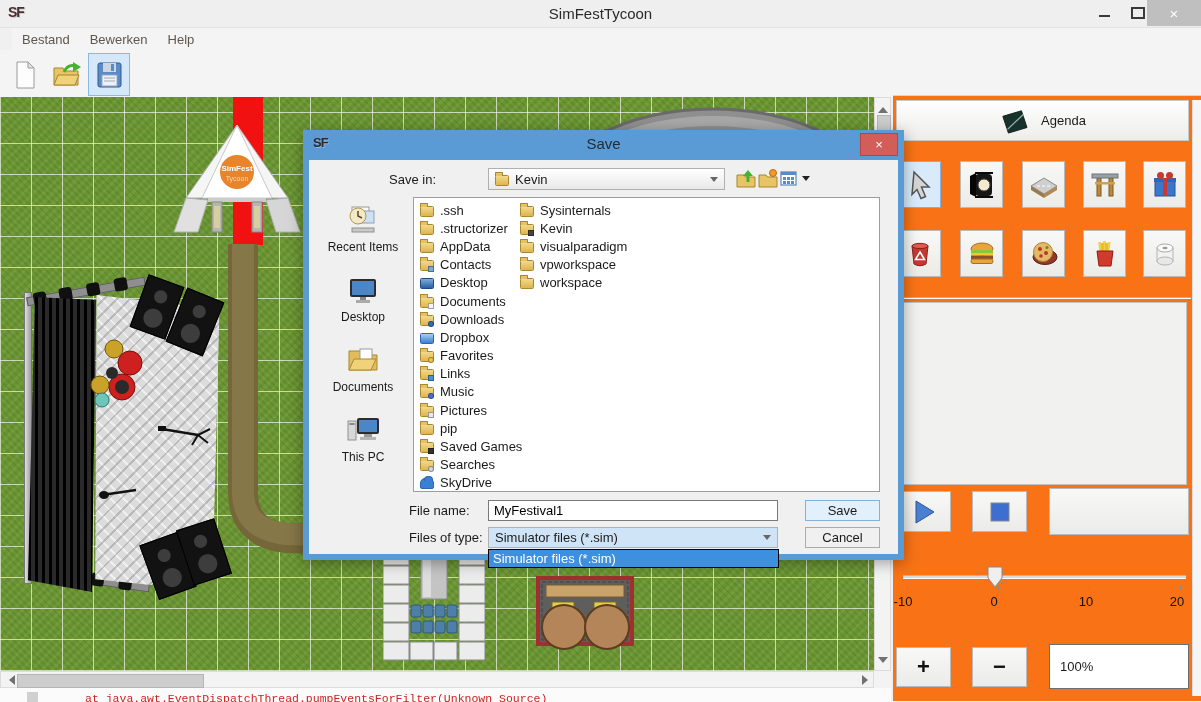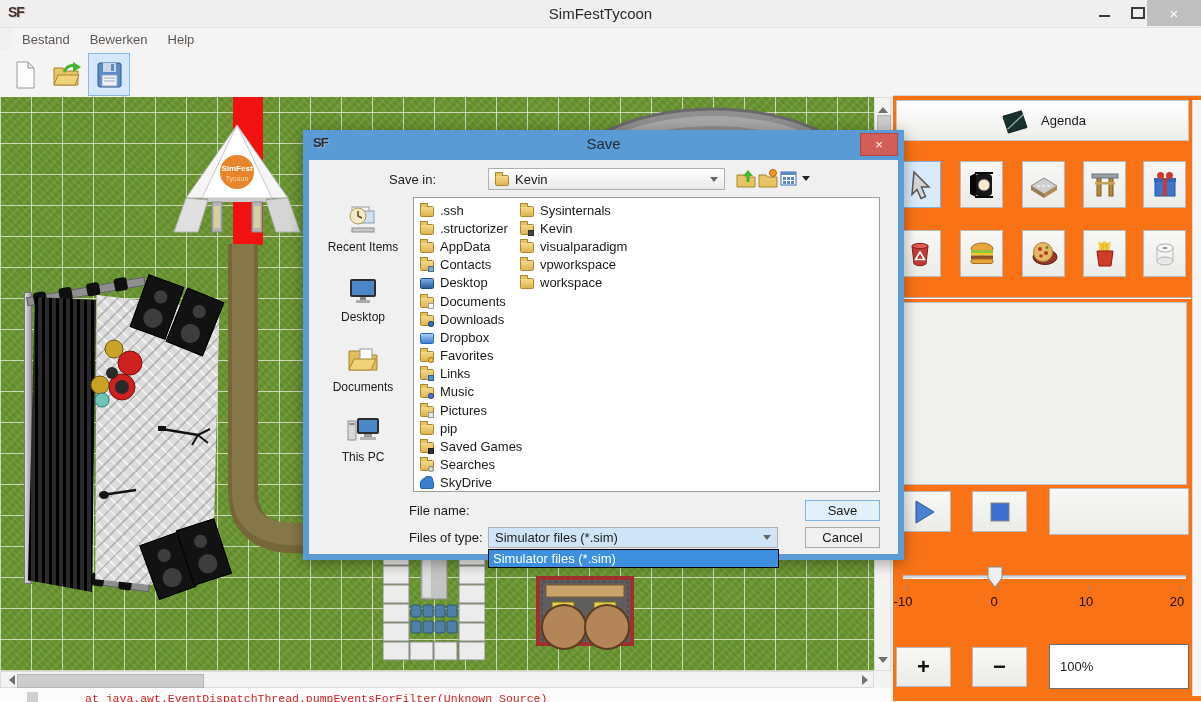--- a/index.html
+++ b/index.html
@@ -598,20 +598,21 @@
               <span class="fi"></span>
               <span>vpworkspace</span>
             </div>
             <div class="frow">
               <span class="fi"></span>
               <span>workspace</span>
             </div>
           </div>
       </div>
       <div class="dlbl" style="left:100px;top:343px">File name:</div>
+      <input class="tfield" style="left: 179px; top: 340px; width: 290px; height: 21px;" value="MyFestival1">
       <div class="dbtn primary" style="left:496px;top:340px">Save</div>
       <div class="dlbl" style="left:100px;top:370px">Files of type:</div>
       <div class="combo" id="type-combo" style="left:179px;top:367px;width:290px;height:21px">
         <span>Simulator files (*.sim)</span>
         <span class="chev"></span>
       </div>
       <div class="dbtn" style="left:496px;top:367px">Cancel</div>
     </div>
   </div>
 

